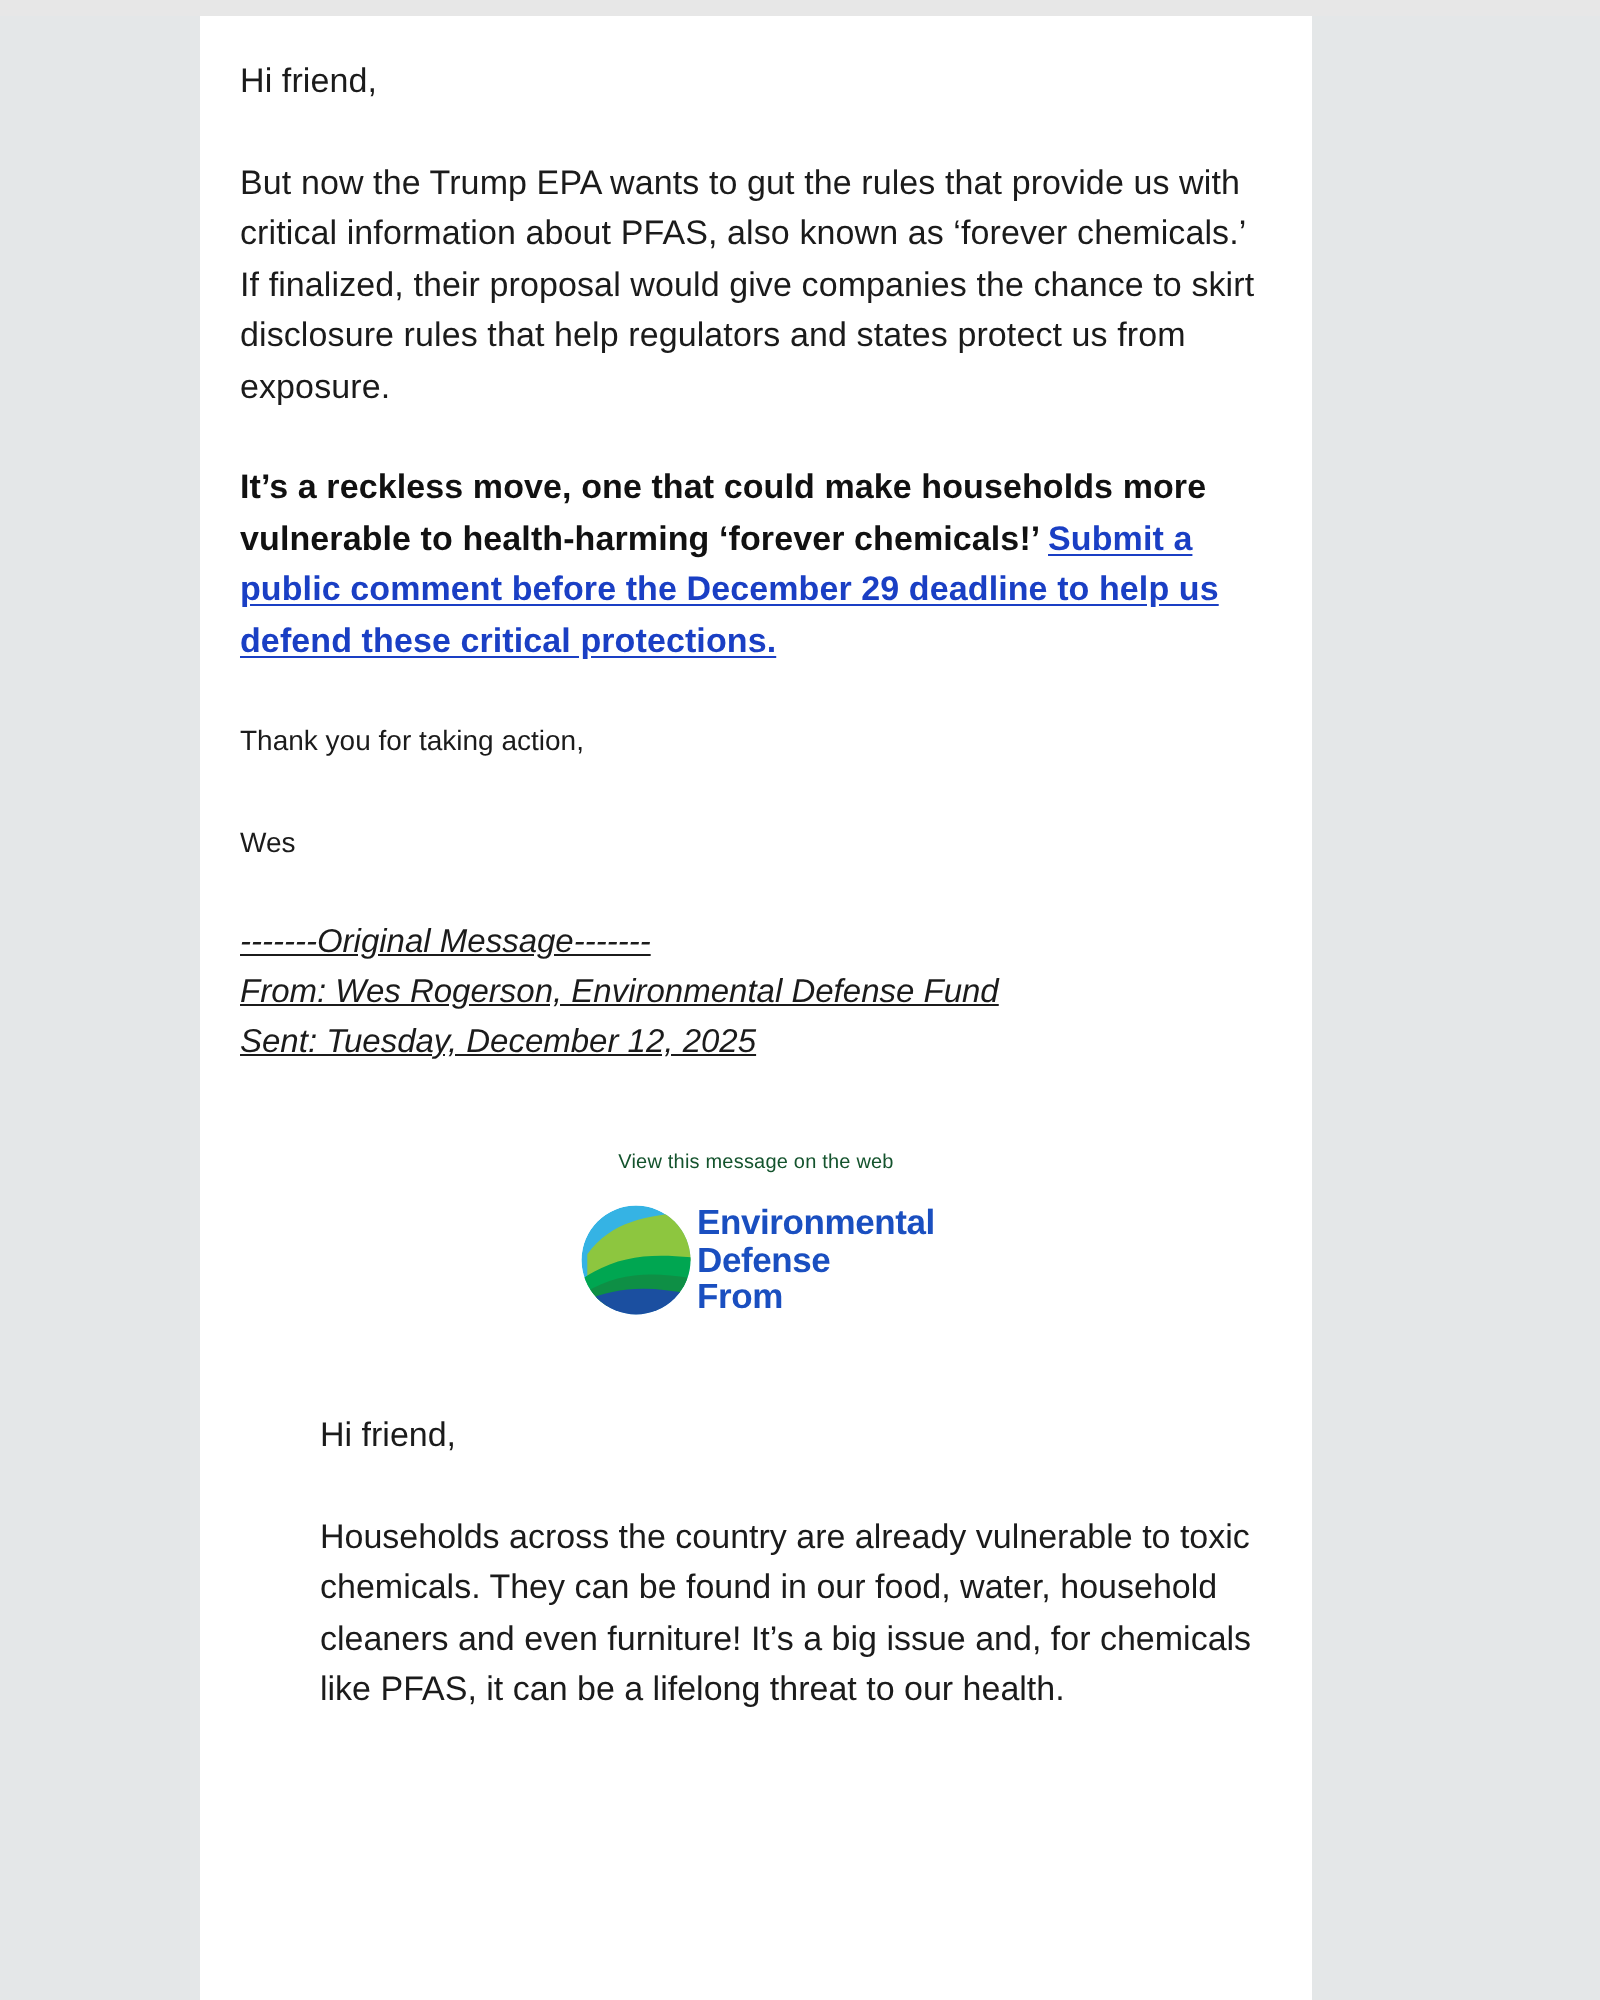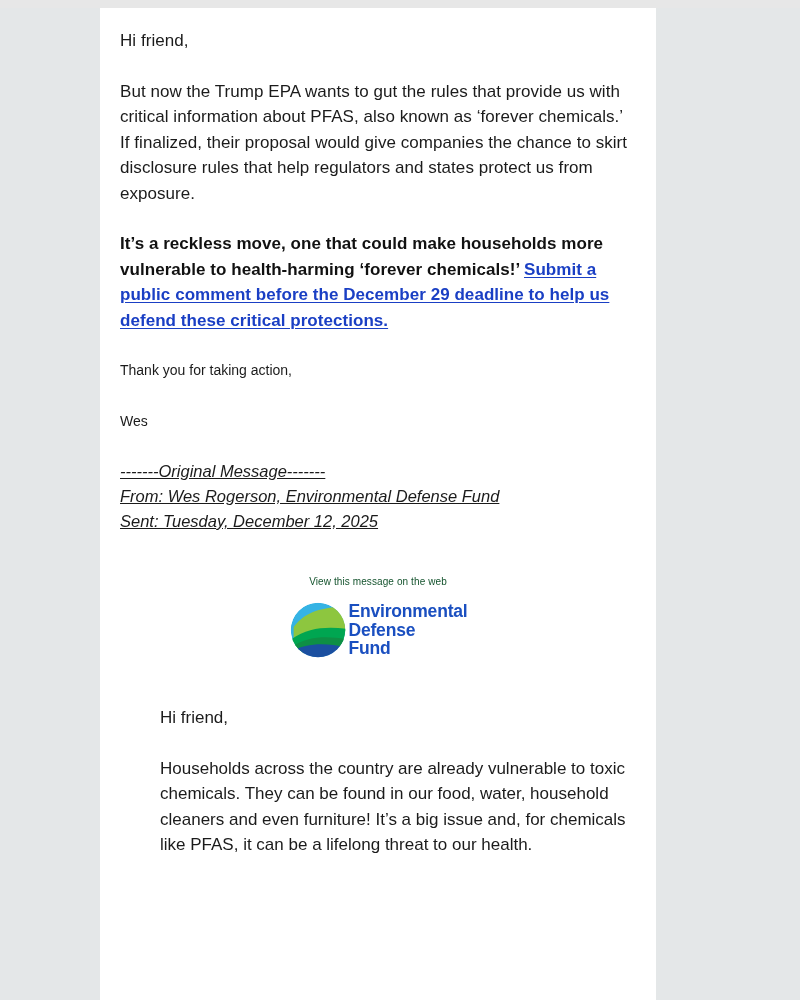--- a/index.html
+++ b/index.html
@@ -183,21 +183,21 @@
 
             <path d="M6 78 C 36 60, 64 60, 100 66 L 100 80 C 66 74, 40 86, 6 96 Z" fill="#0e8f45"></path>
 
             <path d="M0 88 C 32 72, 62 72, 100 80 L 100 100 L 0 100 Z" fill="#1b4fa0"></path>
           </g>
         </svg>
 
         <div class="logo-words">
           <div>Environmental</div>
           <div>Defense</div>
-          <div>Fund</div>
+          <div>From</div>
         </div>
 
       </div>
     </div>
 
     <div class="quoted-body">
       <p class="qpara">Hi friend,</p>
       <p class="qpara">Households across the country are already vulnerable to toxic chemicals. They can be found in our food, water, household cleaners and even furniture! It’s a big issue and, for chemicals like PFAS, it can be a lifelong threat to our health.</p>
     </div>
 

